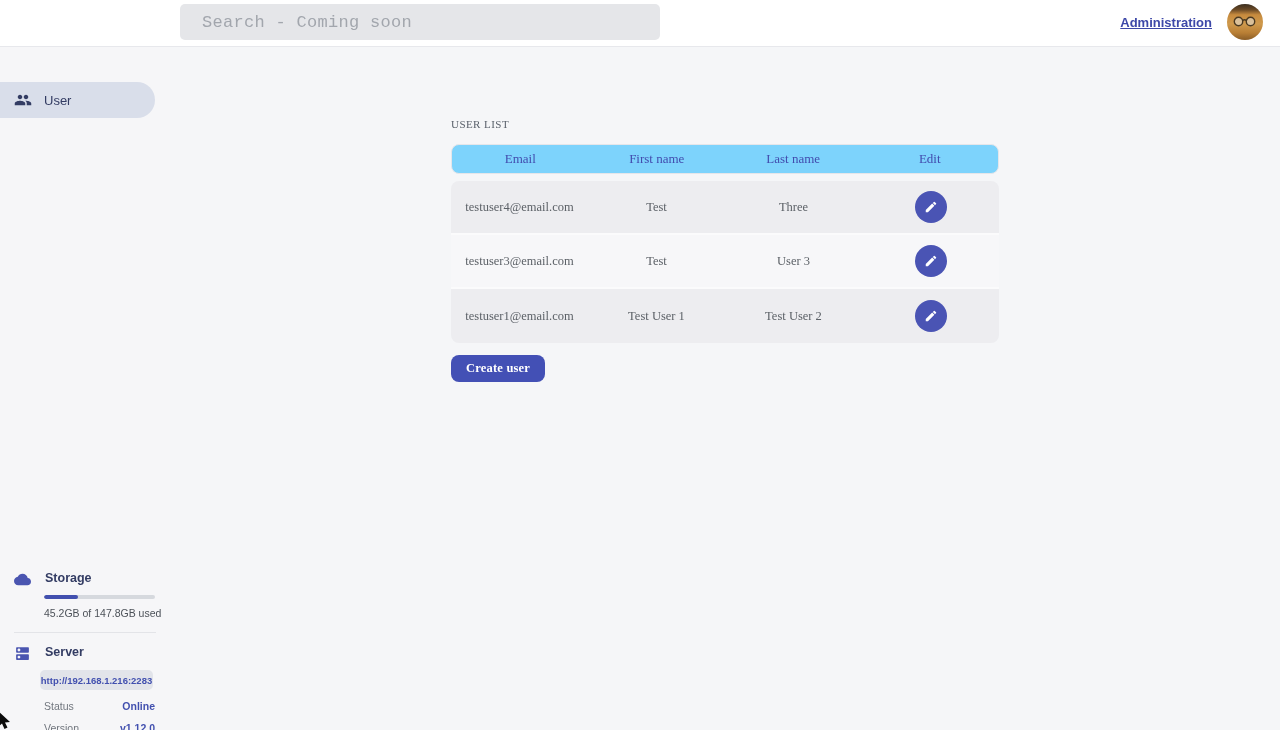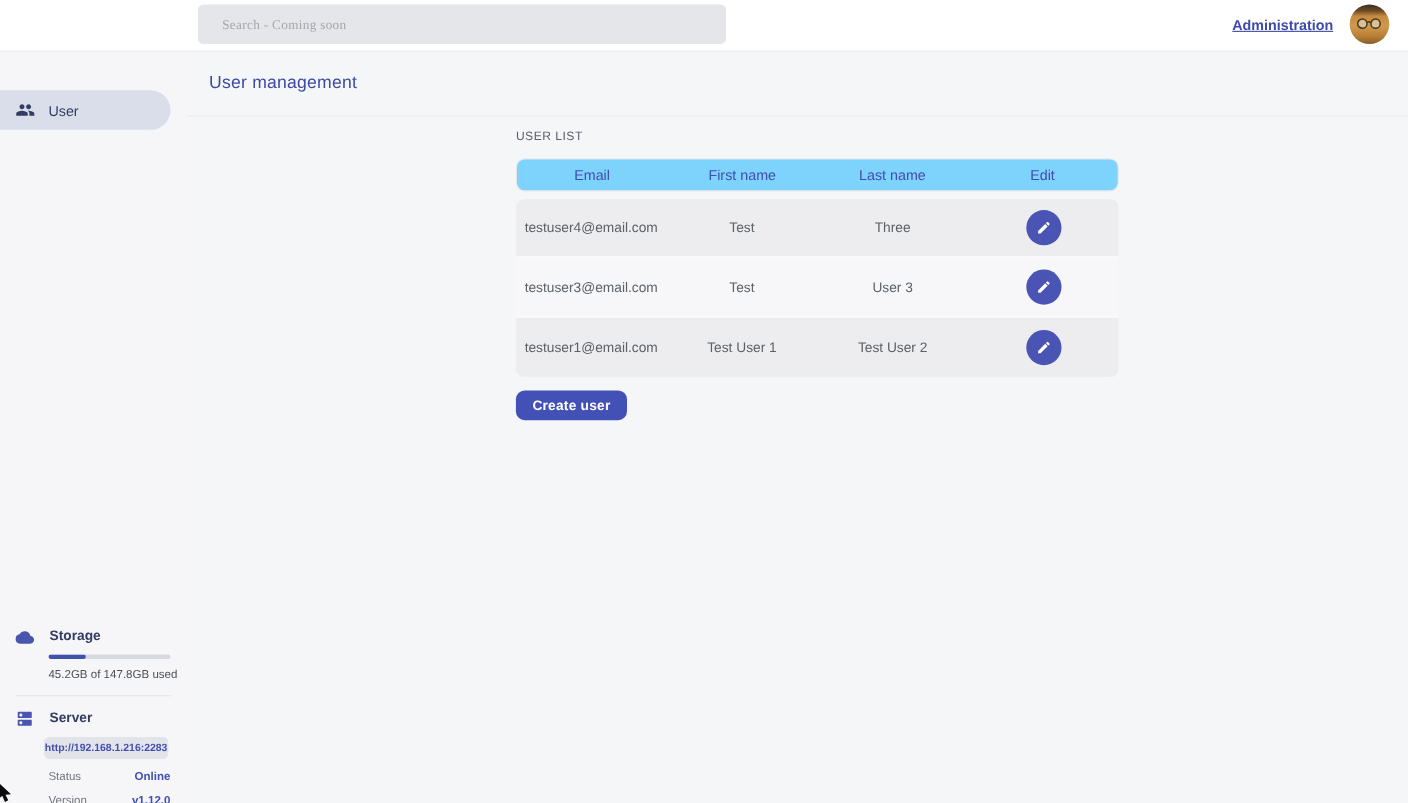--- a/index.html
+++ b/index.html
@@ -14,21 +14,21 @@
   .logo-flower { position:relative; width:30px; height:30px; }
   .petal { position:absolute; width:14px; height:14px; border-radius:50%; mix-blend-mode:multiply; opacity:.92; }
   .petal.red    { left:3px;  top:1px;  background:#e04a4a; }
   .petal.green  { left:13px; top:2px;  background:#5fae46; }
   .petal.yellow { left:15px; top:11px; background:#f0b21f; }
   .petal.blue   { left:8px;  top:16px; background:#3e7de0; }
   .petal.purple { left:1px;  top:11px; background:#b04ab6; }
   .brand-text { font-family:"Liberation Serif","DejaVu Serif",serif; font-size:22px; color:#414d9e; letter-spacing:3px; font-weight:400; }
 
   .search-wrap { position:absolute; left:180px; top:4px; width:480px; height:36px; }
-  .search-input { width:100%; height:100%; background:#e5e6e9; border:none; border-radius:5px; padding:0 22px; font-size:12px; color:#701a75; outline:none; font-family:Liberation Serif, serif; }
+  .search-input { width:100%; height:100%; background:#e5e6e9; border:none; border-radius:5px; padding:0 22px; font-size:17px; color:#701a75; outline:none; font-family:Liberation Mono, monospace; }
   .search-input::placeholder { color:#a2a6ad; letter-spacing:.3px; }
 
   .admin-link { position:absolute; right:68px; top:15px; font-size:13px; font-weight:700; color:#3d48a8; text-decoration:underline; cursor:pointer; }
 
   .avatar { position:absolute; right:17px; top:4px; width:36px; height:36px; border-radius:50%; overflow:hidden;
     background:linear-gradient(180deg,#3a2e20 0%,#6b4a26 16%,#c78b3e 30%,#cf9a4d 55%,#b97f35 80%,#8a5d27 100%); cursor:pointer; }
   .avatar svg { position:absolute; left:6px; top:12px; }
 
   
   .sidebar { position:absolute; left:0; top:61px; width:170px; height:683px; background:#f6f6f8; }
@@ -55,21 +55,21 @@
   .server-url-pill span { font-size:9.5px; font-weight:700; color:#4250af; }
 
   .kv-row { display:flex; justify-content:space-between; margin:10px 15px 0 44px; }
   .kv-label { font-size:10.5px; color:#71767e; }
   .kv-value { font-size:10.5px; font-weight:700; color:#4250af; }
 
   
   .page-header { position:absolute; left:0; top:0; width:1110px; height:59px; border-bottom:1px solid #e8e9ed; }
   .page-title { position:absolute; left:20px; top:29px; transform:translateY(-50%); font-size:16px; font-weight:500; color:#3e49a5; letter-spacing:.2px; }
 
-  .content { position:absolute; left:299px; top:59px; width:548px; }
+  .content { position:absolute; left:281px; top:59px; width:548px;font-family:Liberation Serif, serif; }
   .list-title { margin-top:12px; font-size:11px; font-weight:500; color:#5a616b; letter-spacing:.04em; }
 
   .table { margin-top:14px; width:548px; }
   .thead { height:30px; background:#7dd3fc; border:1px solid #e5e6ea; border-radius:8px; display:flex; align-items:center; }
   .th { flex:1; text-align:center; font-size:13px; font-weight:500; color:#424cae; }
   .tbody { margin-top:7px; border-radius:8px; overflow:hidden; }
   .trow { height:54px; display:flex; align-items:center; border-bottom:2px solid #fbfbfc; }
   .trow:last-child { border-bottom:none; }
   .trow.shade { background:#ededf0;align-items:center; }
   .trow.light { background:#f7f7f9; }
@@ -147,23 +147,20 @@
         <span class="kv-value">Online</span>
       </div>
       <div class="kv-row">
         <span class="kv-label">Version</span>
         <span class="kv-value">v1.12.0</span>
       </div>
     </div>
   </nav>
 
   <main class="main">
-    <div class="page-header">
-      <h1 class="page-title">User management</h1>
-    </div>
 
     <section class="content">
       <div class="list-title">USER LIST</div>
 
       <div class="table">
         <div class="thead">
           <span class="th">Email</span>
           <span class="th">First name</span>
           <span class="th">Last name</span>
           <span class="th">Edit</span>

